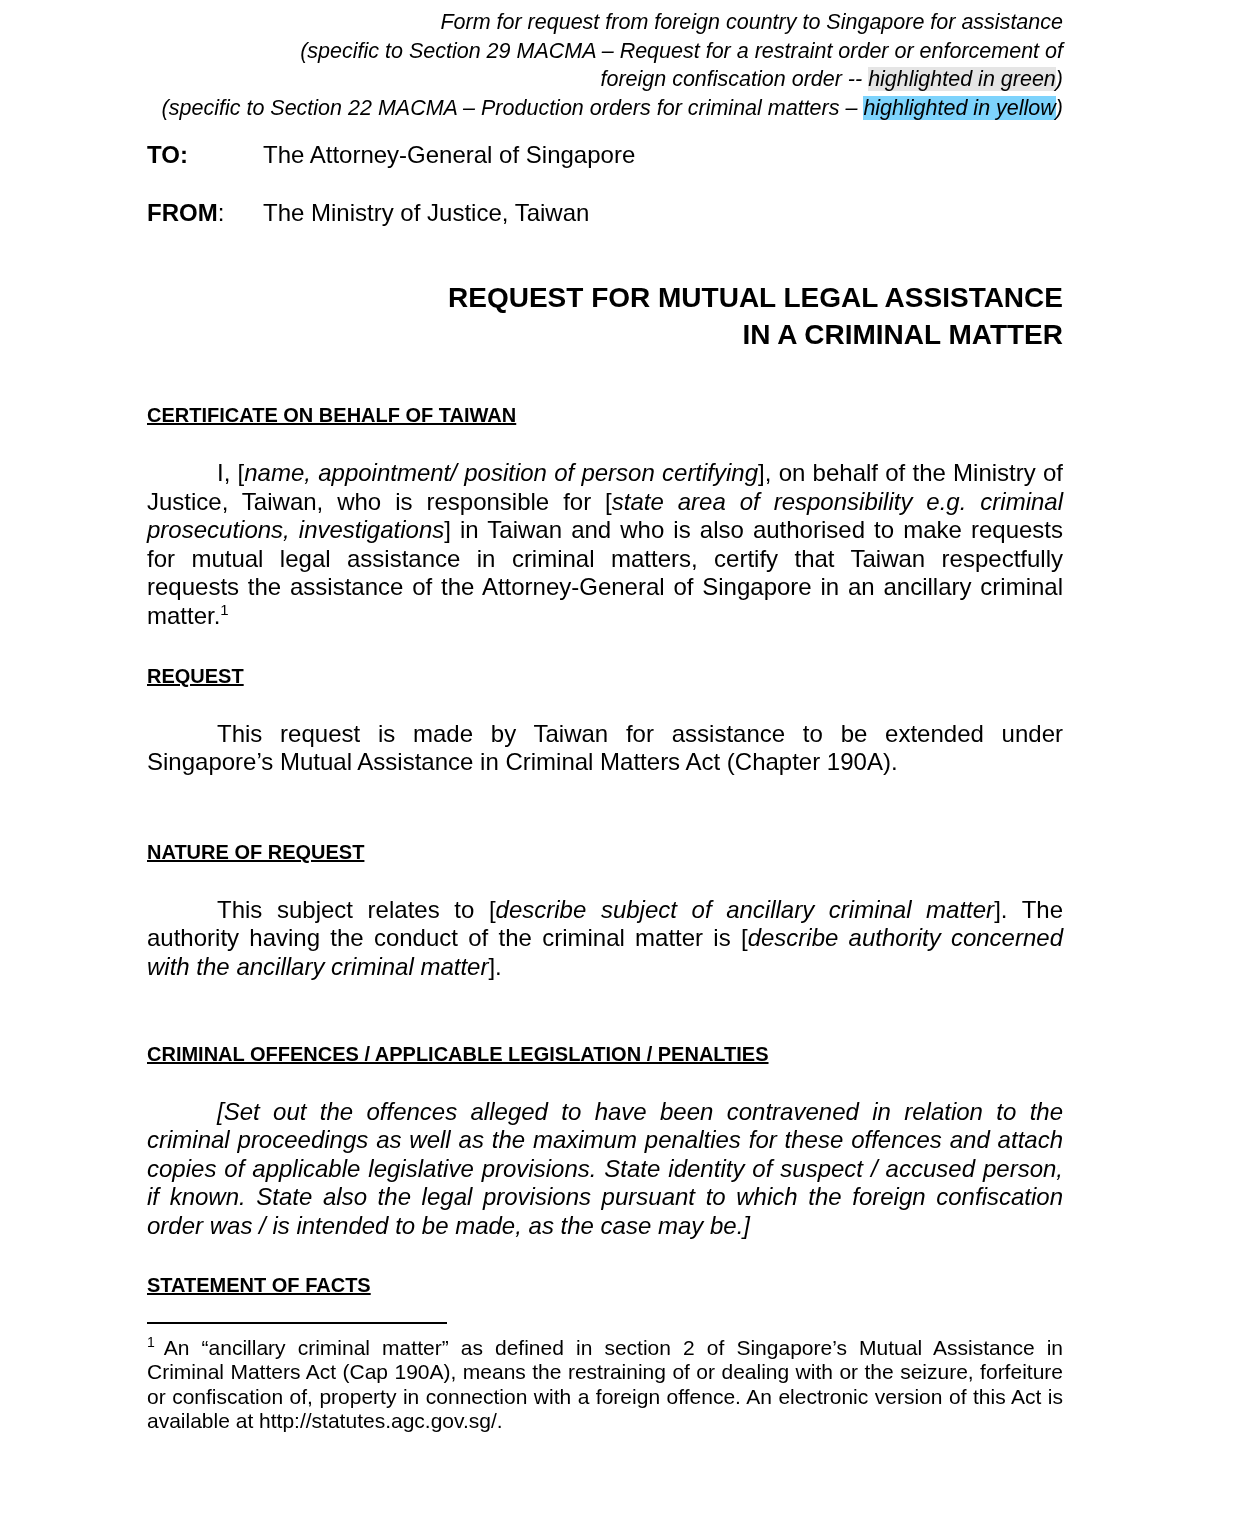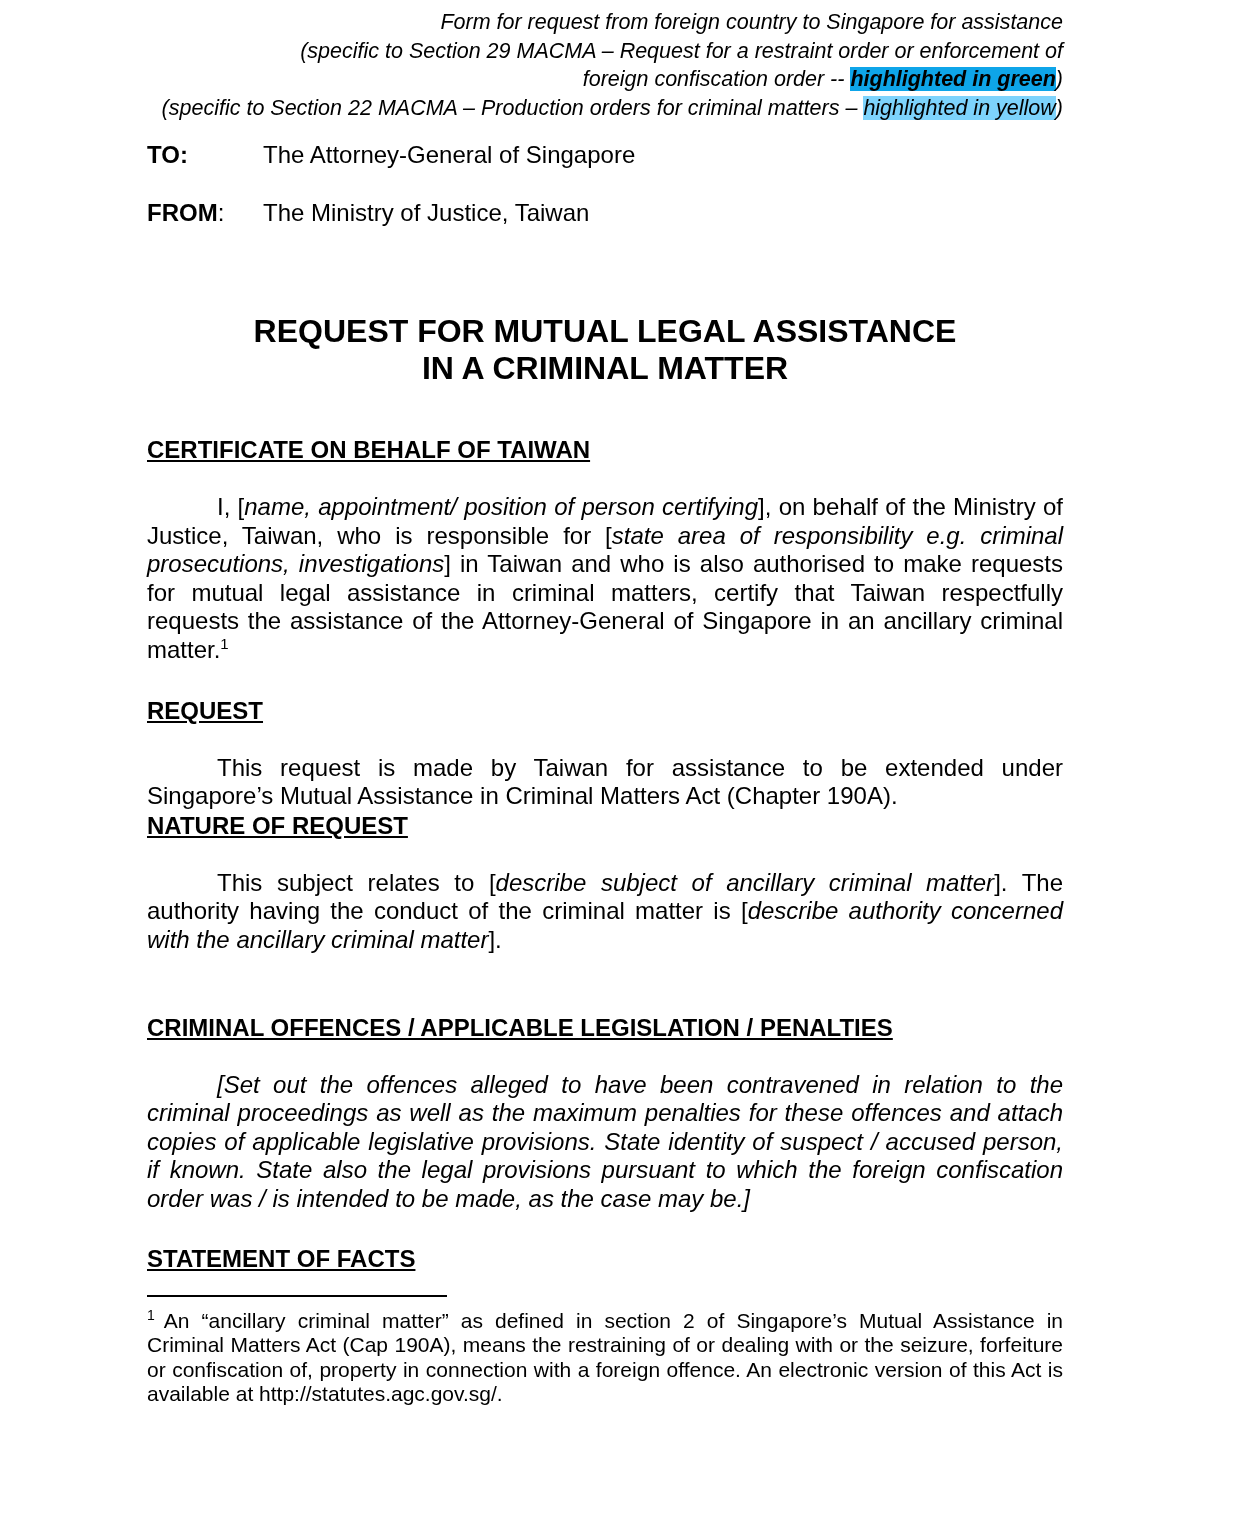--- a/index.html
+++ b/index.html
@@ -28,37 +28,37 @@
     font-size: 24px;
     line-height: 29px;
   }
   .addr-row.to { margin-top: 18px; }
   .addr-row.from { margin-top: 29px; align-items: center; }
   .addr-label { width: 116px; flex: 0 0 116px; }
   .bold { font-weight: bold; }
 
   
   .doc-title {
-    margin-top: 86px;
-    text-align: center;
+    margin-top: 52px;
+    text-align: right;
     font-weight: bold;
-    font-size: 32px;
+    font-size: 28px;
     line-height: 37px;
   }
 
   
   .sec-heading {
-    font-size: 24px;
+    font-size: 20px;
     font-weight: bold;
     text-decoration: underline;
     line-height: 29px;
   }
   .mt-cert   { margin-top: 48px; }
   .mt-req    { margin-top: 31px; }
-  .mt-nature { }
+  .mt-nature { margin-top: 61px; }
   .mt-off    { margin-top: 58px; }
   .mt-facts  { margin-top: 30px; }
 
   
   .para {
     font-size: 24px;
     line-height: 28.6px;
     text-align: justify;
     text-indent: 70px;
     margin-top: 29px;
@@ -91,21 +91,21 @@
   }
 </style>
 </head>
 <body>
 
 <div class="page">
 
   <div class="header-note">
     <div>Form for request from foreign country to Singapore for assistance</div>
     <div>(specific to Section 29 MACMA – Request for a restraint order or enforcement of</div>
-    <div><span>foreign confiscation order -- </span><span class="hl-green" style="background: #0ea5e9; font-weight: bold;">highlighted in green</span><span>)</span></div>
+    <div><span>foreign confiscation order -- </span><span class="hl-green" style="background: #e5e5e5;">highlighted in green</span><span>)</span></div>
     <div><span>(specific to Section 22 MACMA – Production orders for criminal matters – </span><span class="hl-yellow" style="background: #7dd3fc;">highlighted in yellow</span><span>)</span></div>
   </div>
 
   <div class="addr-row to">
     <span class="addr-label bold">TO:</span>
     <span>The Attorney-General of Singapore</span>
   </div>
 
   <div class="addr-row from">
     <span class="addr-label"><span class="bold">FROM</span><span>:</span></span>

